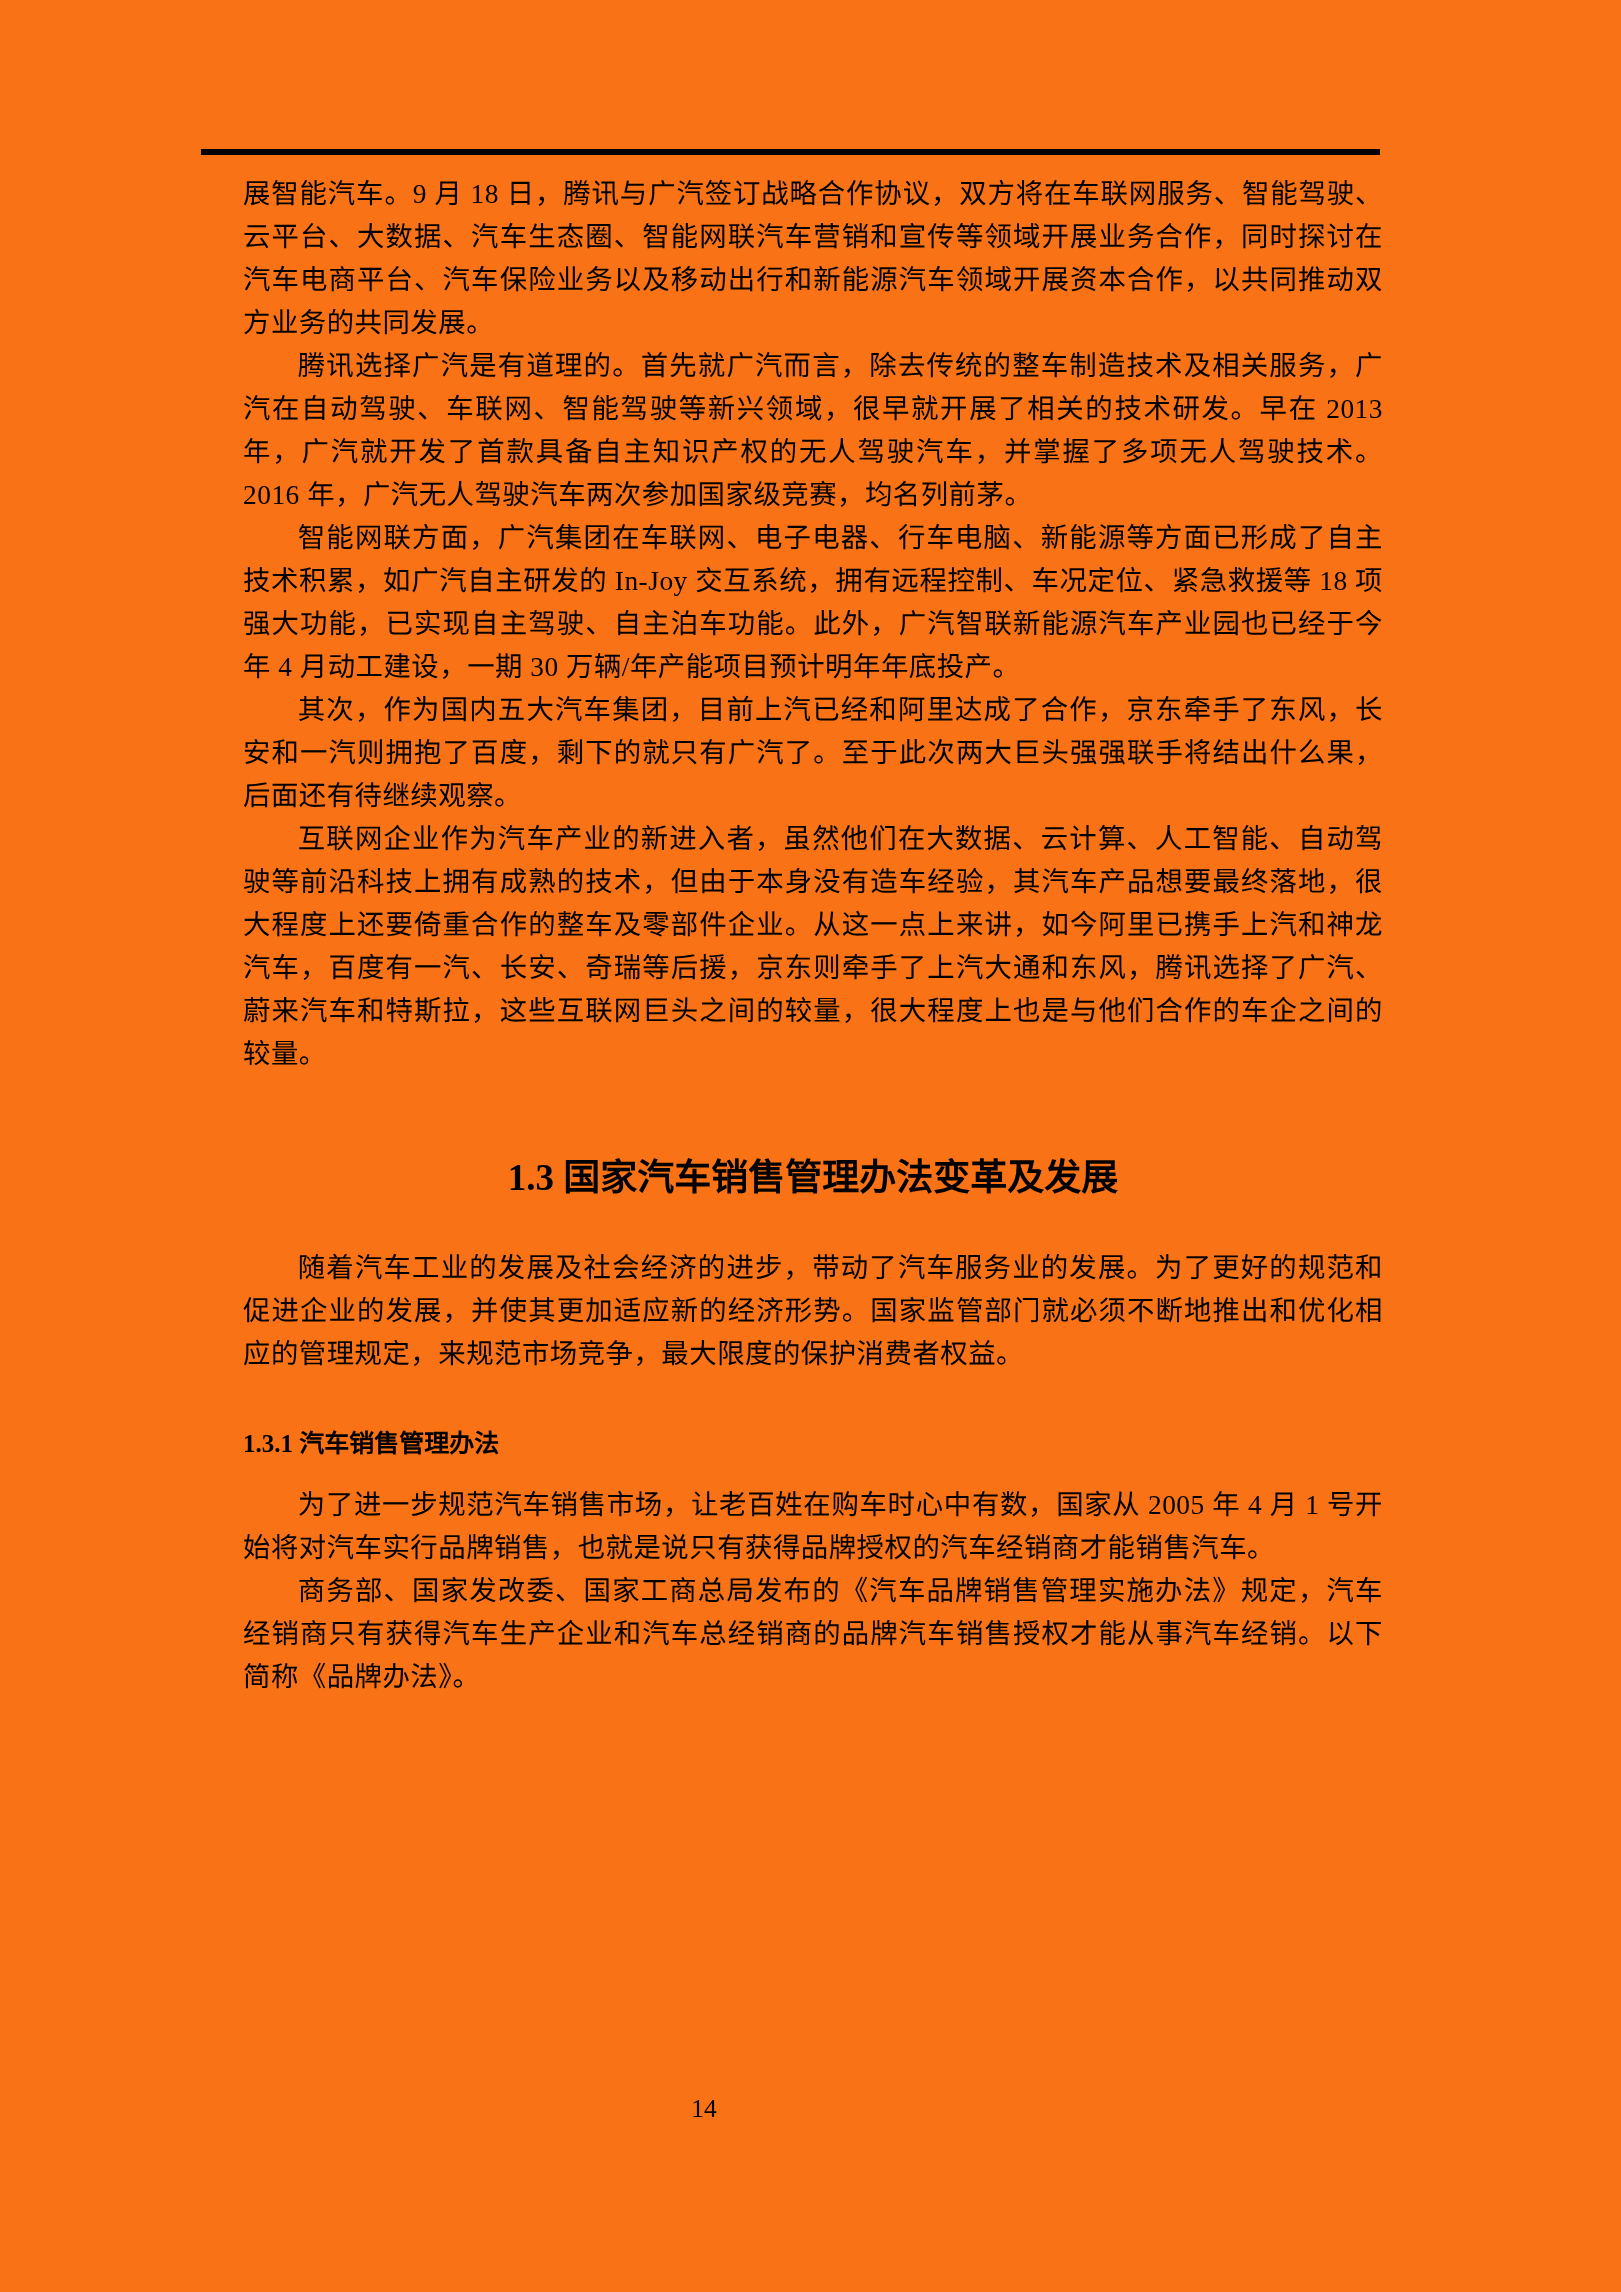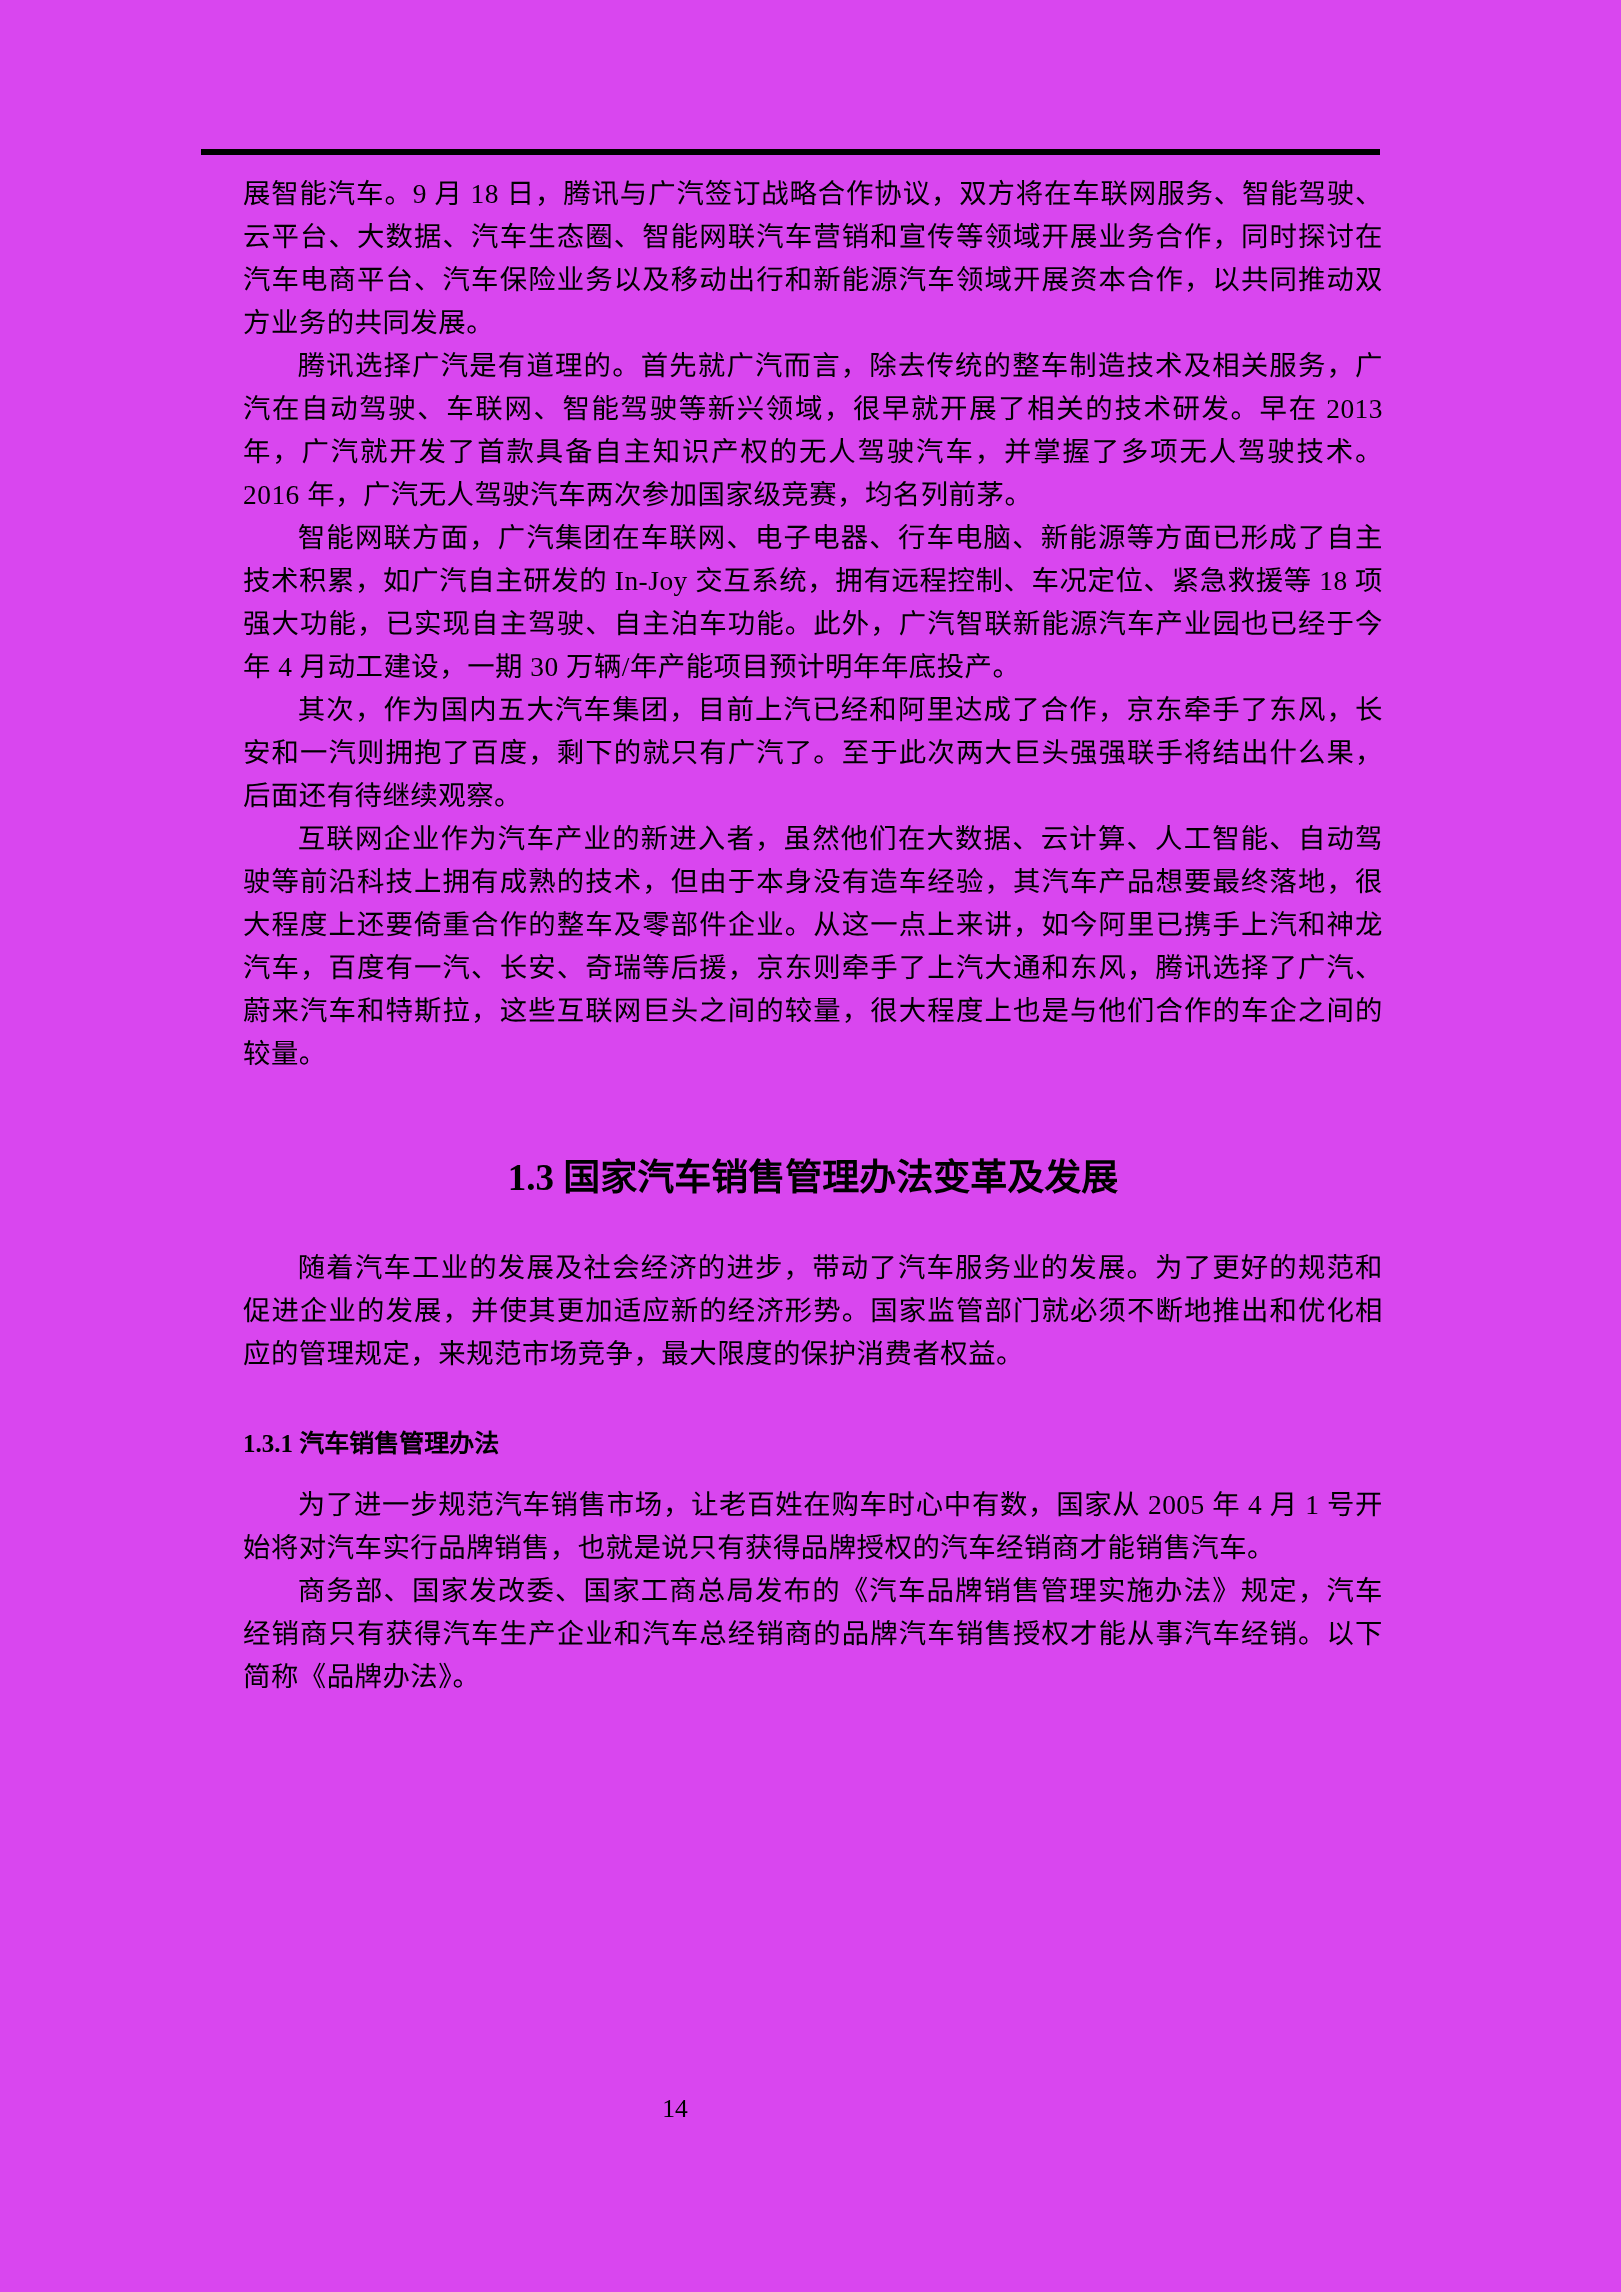--- a/index.html
+++ b/index.html
@@ -4,21 +4,21 @@
 <style>
   html, body {
     margin: 0;
     padding: 0;
     background: #ffffff;
   }
   .page {
     position: relative;
     width: 1621px;
     height: 2293px;
-    background: #d946ef;
+    background: #f97316;
     overflow: hidden;
     font-family: "Liberation Serif", "DejaVu Serif", serif;
     color: #000000;
   }
   .header-rule {
     position: absolute;
     left: 201px;
     top: 149px;
     width: 1179px;
     height: 5.9px;
@@ -56,20 +56,21 @@
     text-align: left;
   }
   .page-number {
     position: absolute;
     left: 0;
     top: 2094px;
     width: 1350px;
     text-align: center;
     font-size: 25.5px;
     color: #000000;
+    padding-left: 29px;
   }
 </style>
 </head>
 <body>
 
 <div class="page">
 
   <div class="header-rule"></div>
 
   <div class="content">

